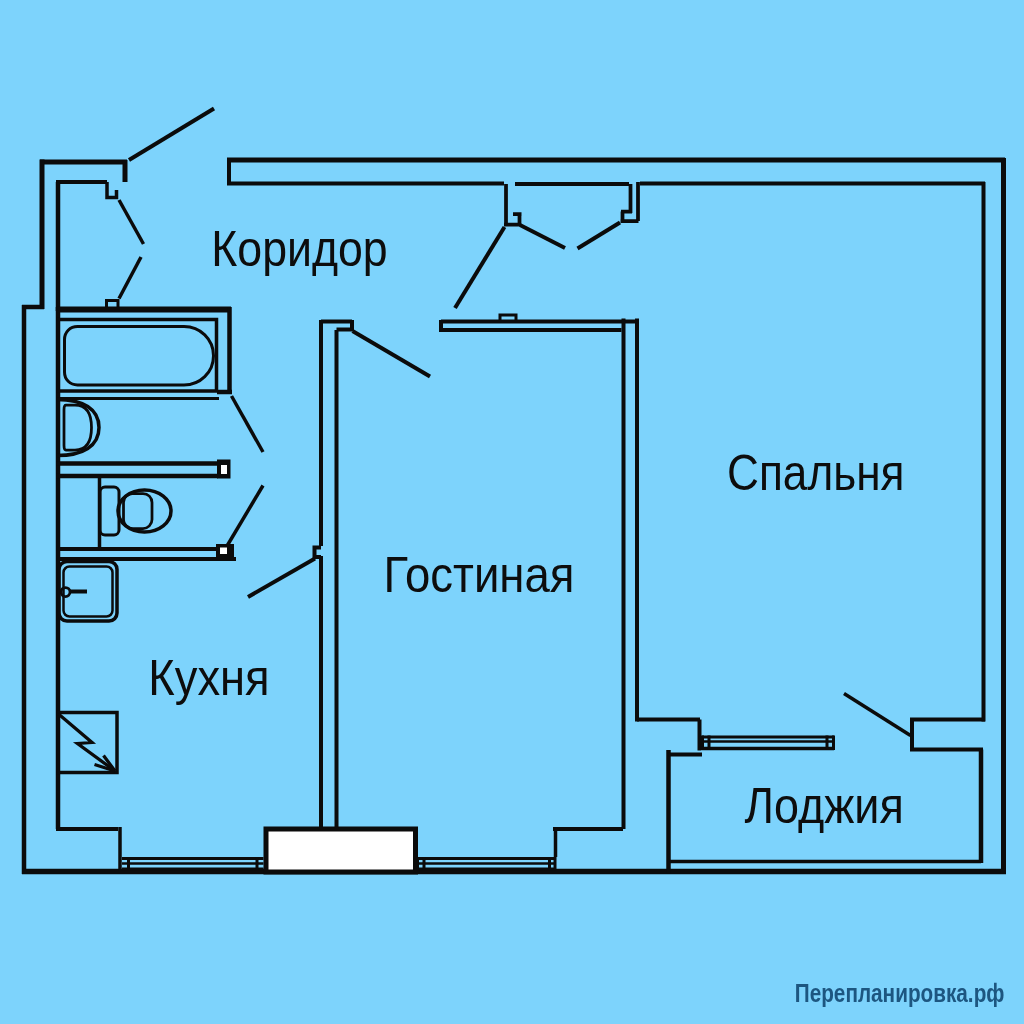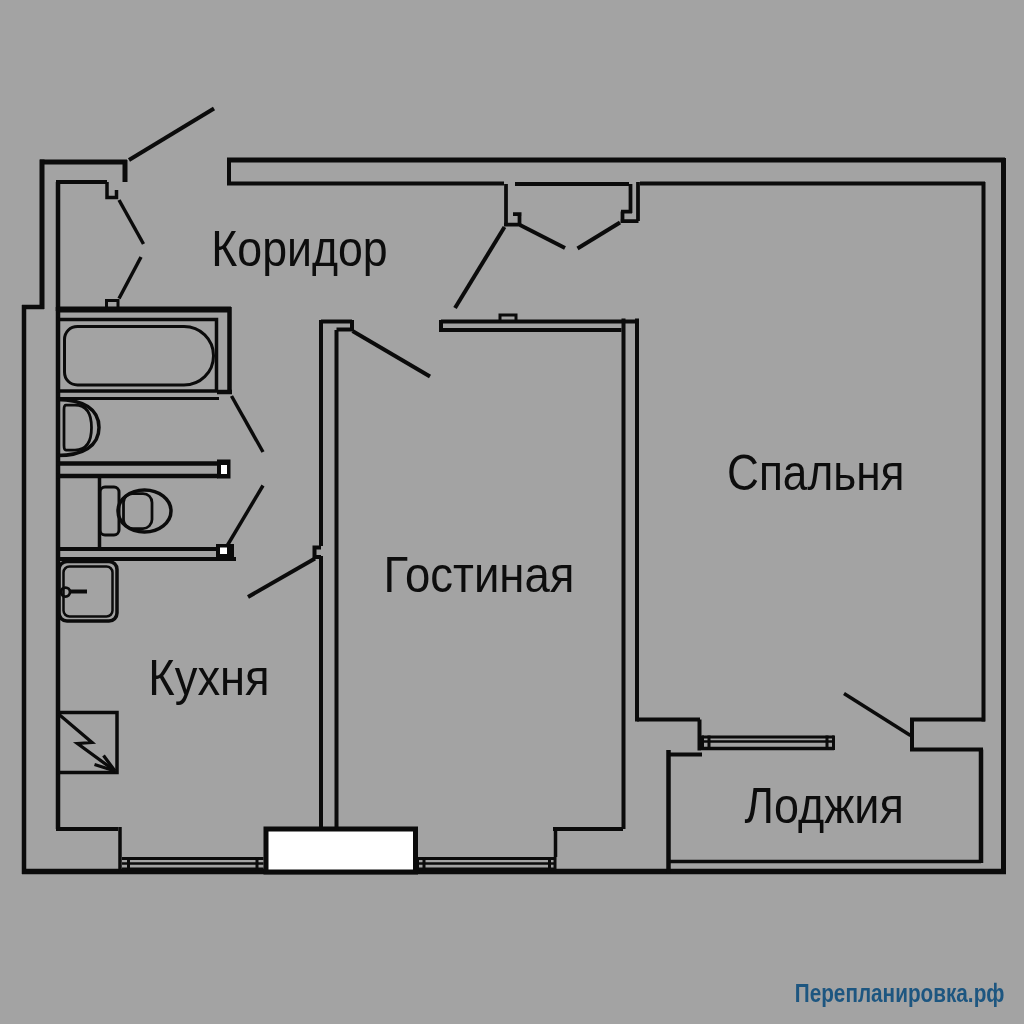--- a/index.html
+++ b/index.html
@@ -1,16 +1,16 @@
 <!DOCTYPE html>
 <html><head>
 <meta charset="utf-8">
 <style>
   html,body{margin:0;padding:0;background:#ffffff;}
-  #page{width:1024px;height:1024px;position:relative;background:#a3a3a3;overflow:hidden;}
+  #page{width:1024px;height:1024px;position:relative;background:#7dd3fc;overflow:hidden;}
   svg{position:absolute;top:0;left:0;}
   text{font-family:"Liberation Sans", sans-serif;fill:#0d0d0d;}
 </style>
 </head>
 <body>
 <div id="page">
 <svg width="1024" height="1024" viewBox="0 0 1024 1024" fill="none" stroke="#0b0b0b" stroke-linecap="butt">
 
 <g stroke-width="5">
   <path d="M40,162 H127"></path>

